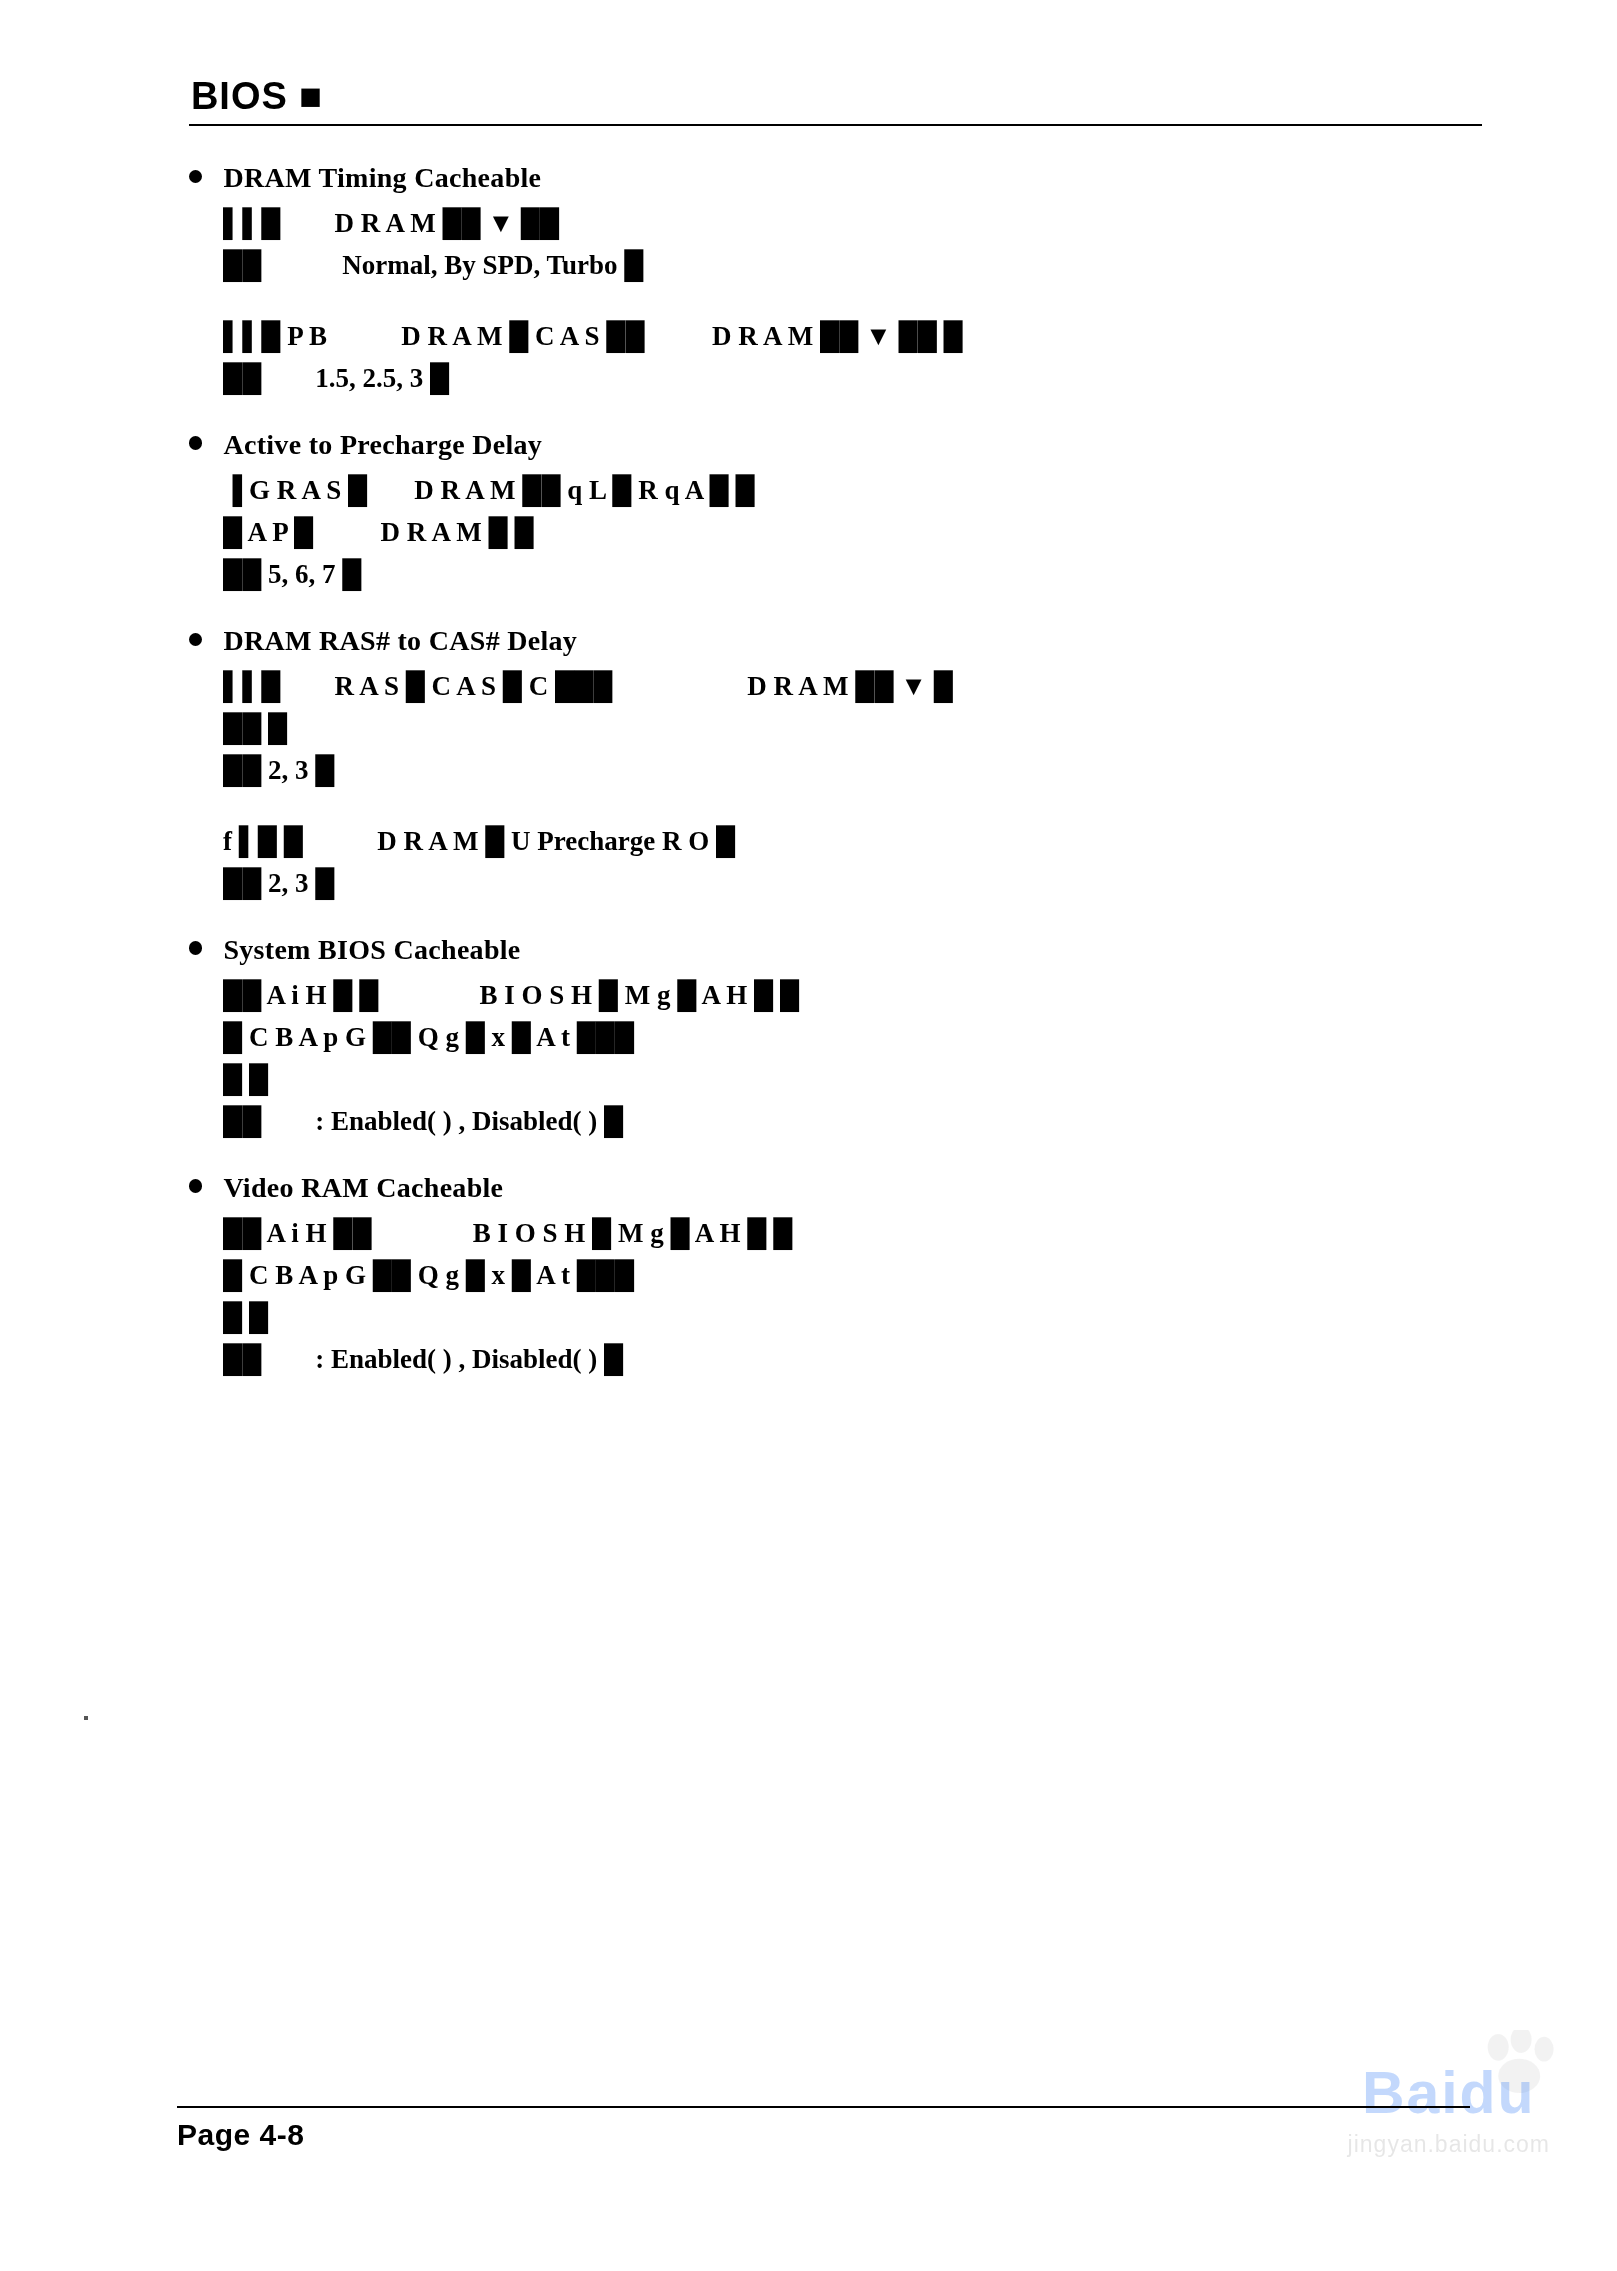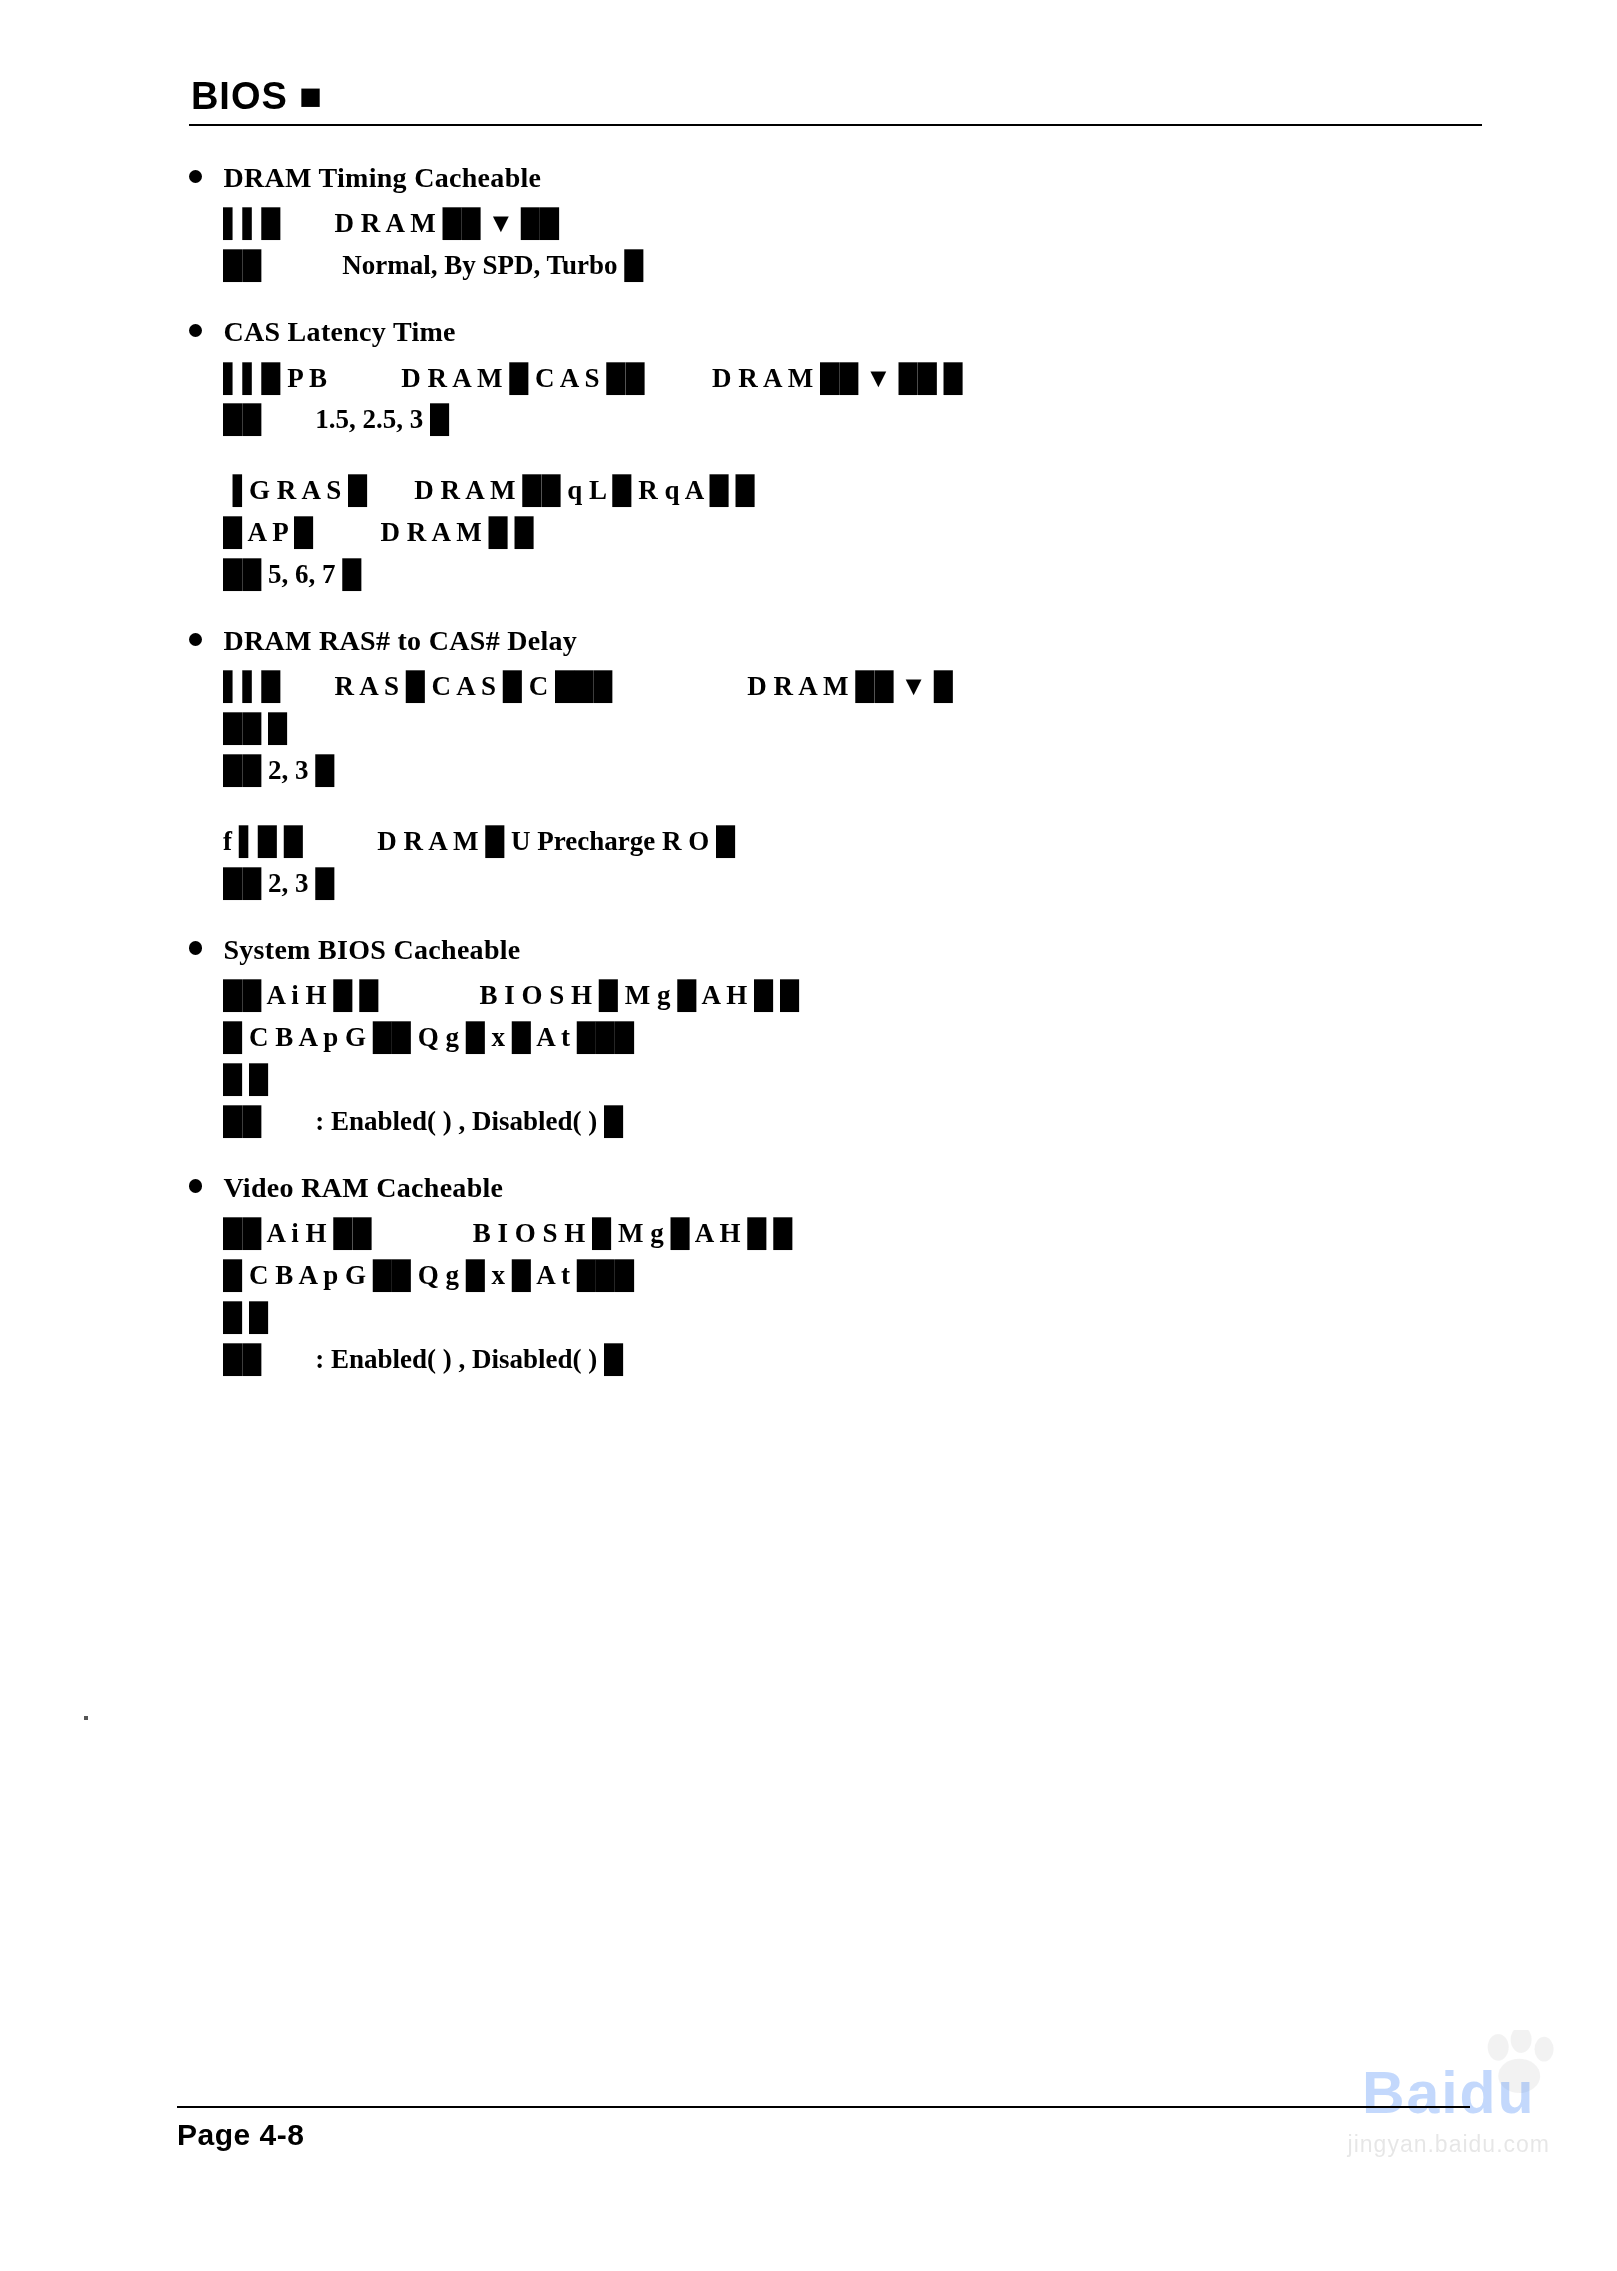--- a/index.html
+++ b/index.html
@@ -145,31 +145,31 @@
         <span class="bullet"></span>
         <span>DRAM Timing Cacheable</span>
       </div>
       <div class="body-lines">
         <div class="line">▌▌█        D R A M ██ ▼ ██</div>
         <div class="line">██            Normal, By SPD, Turbo █</div>
       </div>
     </div>
 
     <div class="entry">
-      <div class="entry-head">
-        <span class="bullet"></span>
-        <span>CAS Latency Time</span>
-      </div>
       <div class="body-lines">
         <div class="line">▌▌█ P B           D R A M █ C A S ██          D R A M ██ ▼ ██ █</div>
         <div class="line">██        1.5, 2.5, 3 █</div>
       </div>
     </div>
 
     <div class="entry">
+      <div class="entry-head">
+        <span class="bullet"></span>
+        <span>Active to Precharge Delay</span>
+      </div>
       <div class="body-lines">
         <div class="line">▐ G R A S █       D R A M ██ q L █ R q A █ █</div>
         <div class="line">█ A P █          D R A M █ █</div>
         <div class="line">██ 5, 6, 7 █</div>
       </div>
     </div>
 
     <div class="entry">
       <div class="entry-head">
         <span class="bullet"></span>

